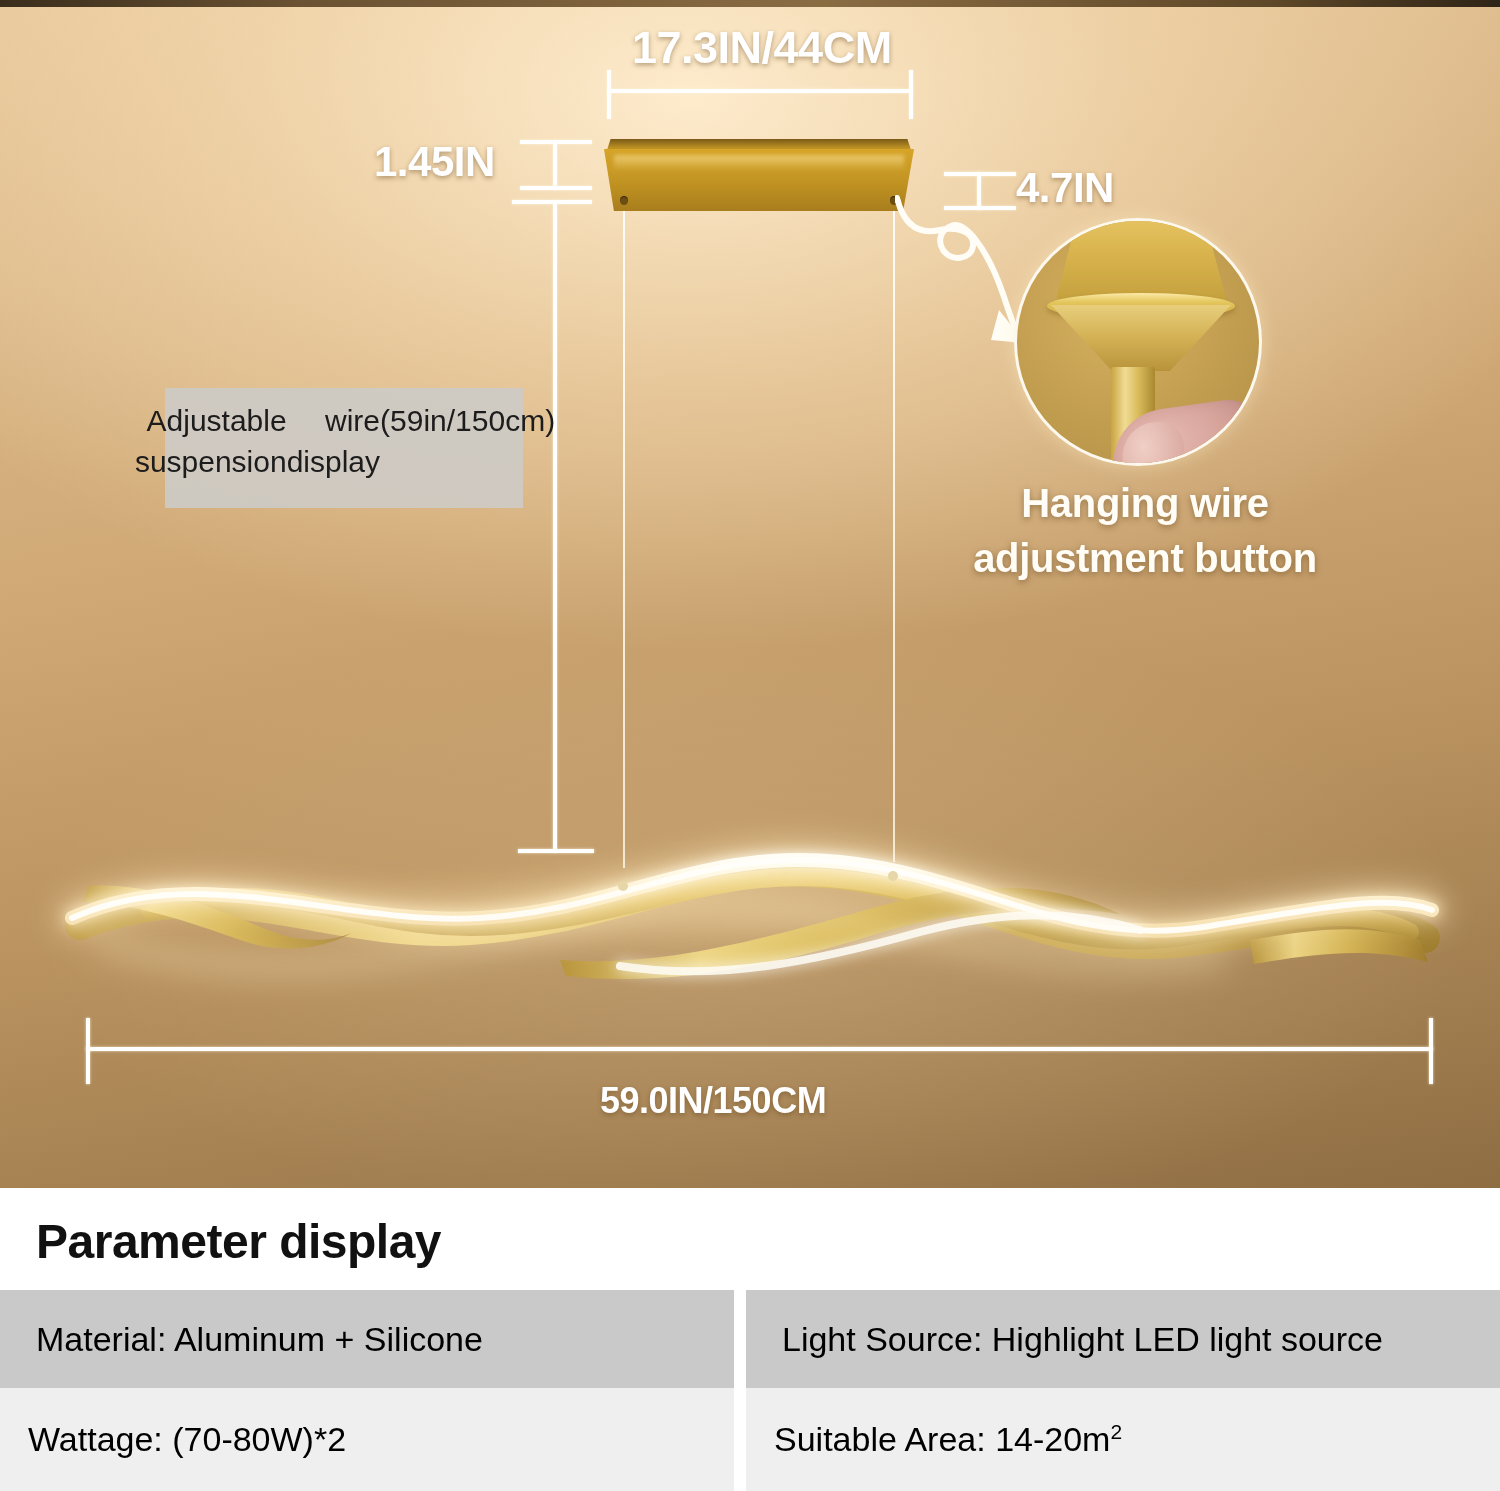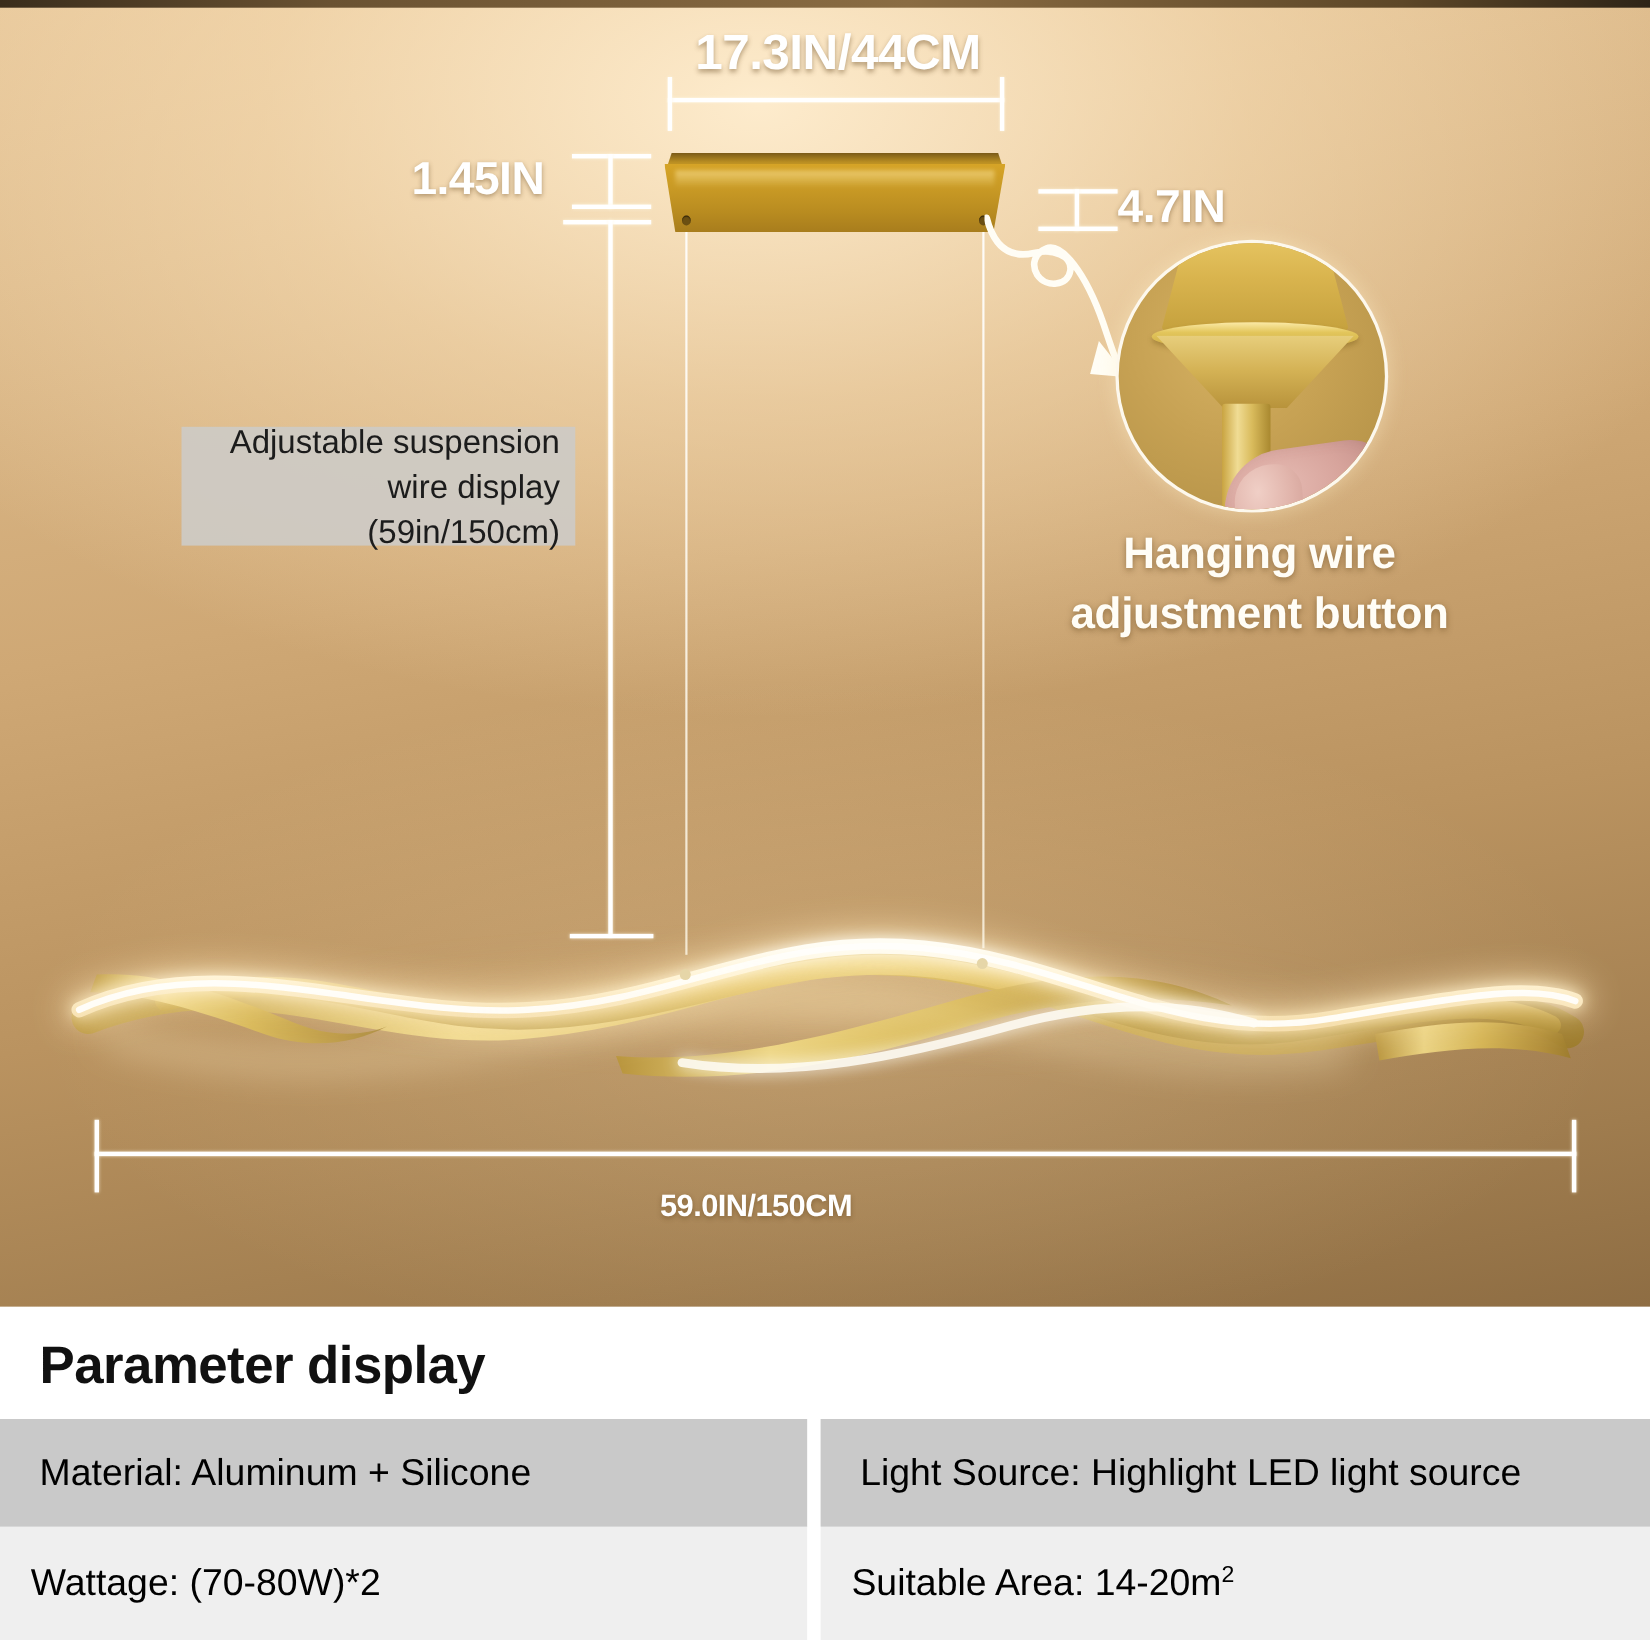--- a/index.html
+++ b/index.html
@@ -74,24 +74,24 @@
             box-shadow:0 0 3px rgba(255,248,225,.8); }
   .dlabel{
     position:absolute; color:#ffffff; z-index:22;
     font-family:"Liberation Sans", sans-serif; font-weight:700;
     letter-spacing:-0.5px; text-shadow: 0 2px 5px rgba(90,60,20,.45);
     white-space:nowrap;
   }
 
   
   #callout{
-    position:absolute; left:165px; top:388px; width:358px; height:108px;
+    position:absolute; left:165px; top:388px; width:358px; height:120px;
     background: rgba(206,202,197,0.93);
     z-index:25; padding:12px 14px 10px 16px;
-    display:flex; flex-direction:column; justify-content:center;
+    display:flex; flex-direction:row; justify-content:center;
     text-align:right;
   }
   #callout .ctxt{
     color:#1c1c1c; font-size:30px; line-height:41px;
     font-family:"Liberation Sans", sans-serif; font-weight:400;
   }
 
   
   #inset{
     position:absolute; left:1014px; top:218px; width:248px; height:248px;
@@ -301,21 +301,21 @@
         <path d="M620 176 C720 192, 820 170, 920 142 C1010 118, 1080 122, 1140 140" fill="none" stroke="#fffdf6" stroke-width="8" stroke-linecap="round" opacity="0.9" filter="url(#softGlow)"></path>
 
         <circle cx="623" cy="96" r="5" fill="#e6d6a8"></circle>
         <circle cx="893" cy="86" r="5" fill="#e6d6a8"></circle>
       </svg>
     </div>
 
     <div class="dimline" style="left:86px; top:1047px; width:1347px; height:4px;"></div>
     <div class="dimline" style="left:86px; top:1018px; width:4px; height:66px;"></div>
     <div class="dimline" style="left:1429px; top:1018px; width:4px; height:66px;"></div>
-    <div class="dlabel" style="left:600px; top:1080px; font-size:28px;">59.0IN/150CM</div>
+    <div class="dlabel" style="left:600px; top:1080px; font-size:36px;">59.0IN/150CM</div>
 
   </div>
 
   <div id="params">
     <div id="ptitle">Parameter display</div>
 
     <div id="ptable">
       <div class="cell r1">
         <span>Material: Aluminum + Silicone</span>
       </div>

